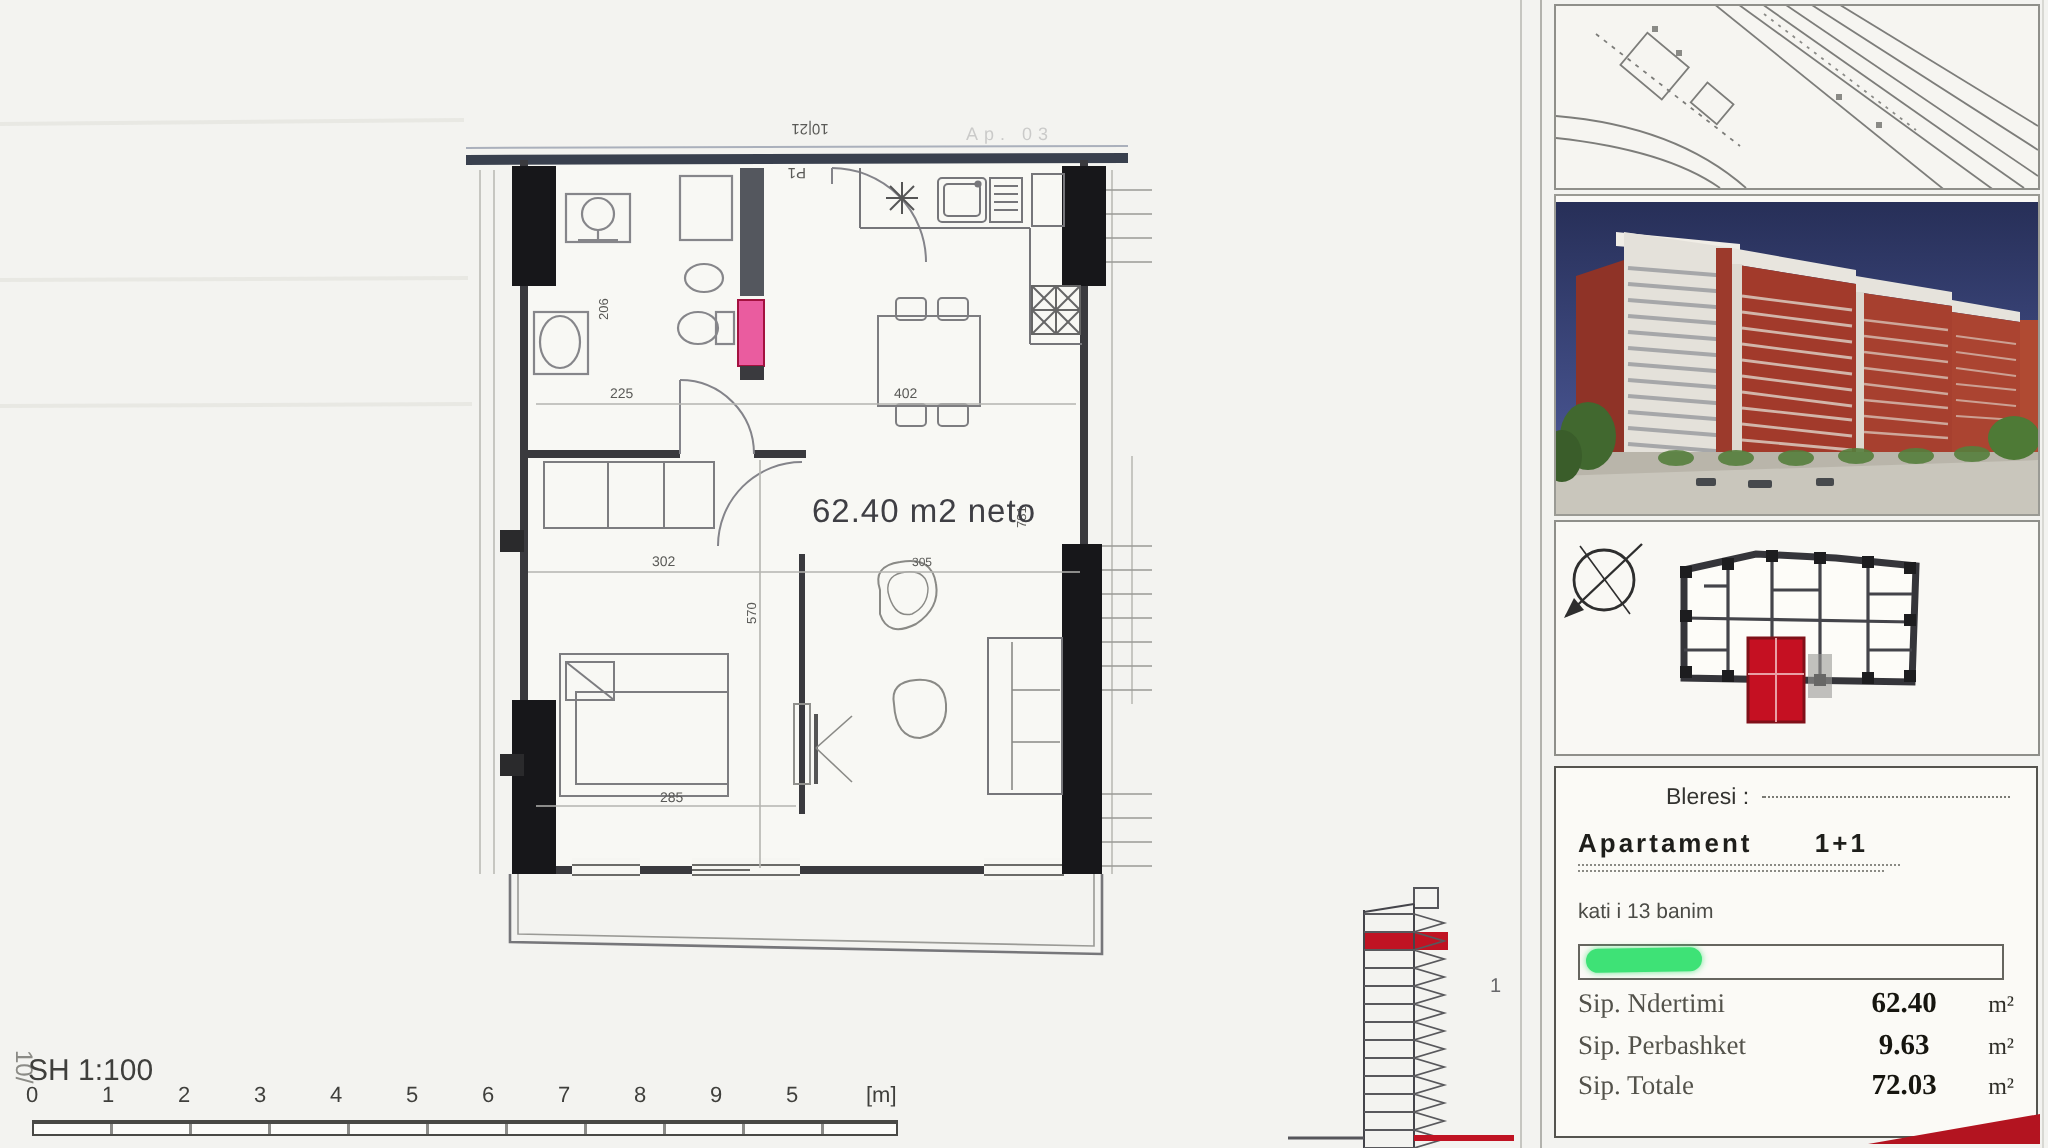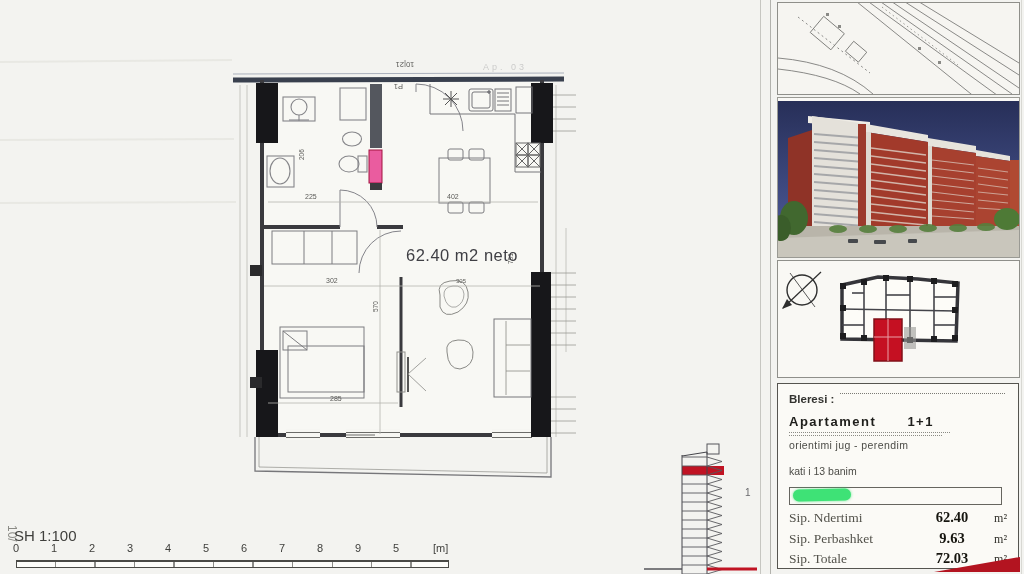--- a/index.html
+++ b/index.html
@@ -6,21 +6,21 @@
   .page{position:relative;width:1024px;height:574px;background:#f3f3f0;overflow:hidden;
         font-family:"Liberation Sans",sans-serif;}
   svg{display:block;}
   .layer{position:absolute;left:0;top:0;}
   .panel-box{position:absolute;background:#faf9f6;border:1px solid #8f8f8a;box-sizing:border-box;}
   .map-box{left:777px;top:2px;width:243px;height:93px;}
   .render-box{left:777px;top:97px;width:243px;height:161px;border-color:#9a9a94;}
   .keyplan-box{left:777px;top:260px;width:243px;height:118px;}
   .info-box{left:777px;top:383px;width:242px;height:186px;border:1.5px solid #55544f;
             background:#fbfaf6;padding:9px 11px;overflow:visible;}
-  .bleresi-row{display:flex;align-items:flex-start;font-size:11.5px;font-weight:bold;color:#333330;}
+  .bleresi-row{display:flex;align-items:center;font-size:11.5px;font-weight:normal;color:#333330;margin-left:44px;}
   .bleresi-row .dots{flex:1;border-bottom:1.5px dotted #7a7a74;margin:0 2px 2px 6px;}
   .apt-row{margin-top:9px;font-size:13px;font-weight:bold;letter-spacing:1.5px;color:#1e1e1b;}
   .apt-row .apt-type{margin-left:26px;}
   .dotline{width:74%;border-bottom:1.5px dotted #8a8a84;margin-top:3px;}
   .dotline.thin{width:70%;border-bottom-width:1px;margin-top:2px;}
   .orient{margin-top:3px;font-size:10.5px;letter-spacing:.4px;color:#4c4c47;}
   .floor-note{margin-top:14px;font-size:10.5px;color:#4c4c47;}
   .hl-box{position:relative;margin-top:10px;height:16px;border:1px solid #66655f;width:97%;}
   .green-blob{position:absolute;left:3px;top:1px;width:58px;height:12px;background:#3ee276;
               border-radius:7px;transform:rotate(-1deg);box-shadow:0 0 3px rgba(62,226,118,.8);}
@@ -450,21 +450,20 @@
     <div class="bleresi-row">
       <span>Bleresi :</span>
       <span class="dots"></span>
     </div>
     <div class="apt-row">
       <span>Apartament</span>
       <span class="apt-type">1+1</span>
     </div>
     <div class="dotline"></div>
     <div class="dotline thin"></div>
-    <div class="orient">orientimi jug - perendim</div>
     <div class="floor-note">kati i 13 banim</div>
     <div class="hl-box">
       <div class="green-blob"></div>
     </div>
     <div class="area-table">
       <div class="arow">
         <span class="alabel">Sip. Ndertimi</span>
         <span class="aval">62.40</span>
         <span class="aunit">m²</span>
       </div>

